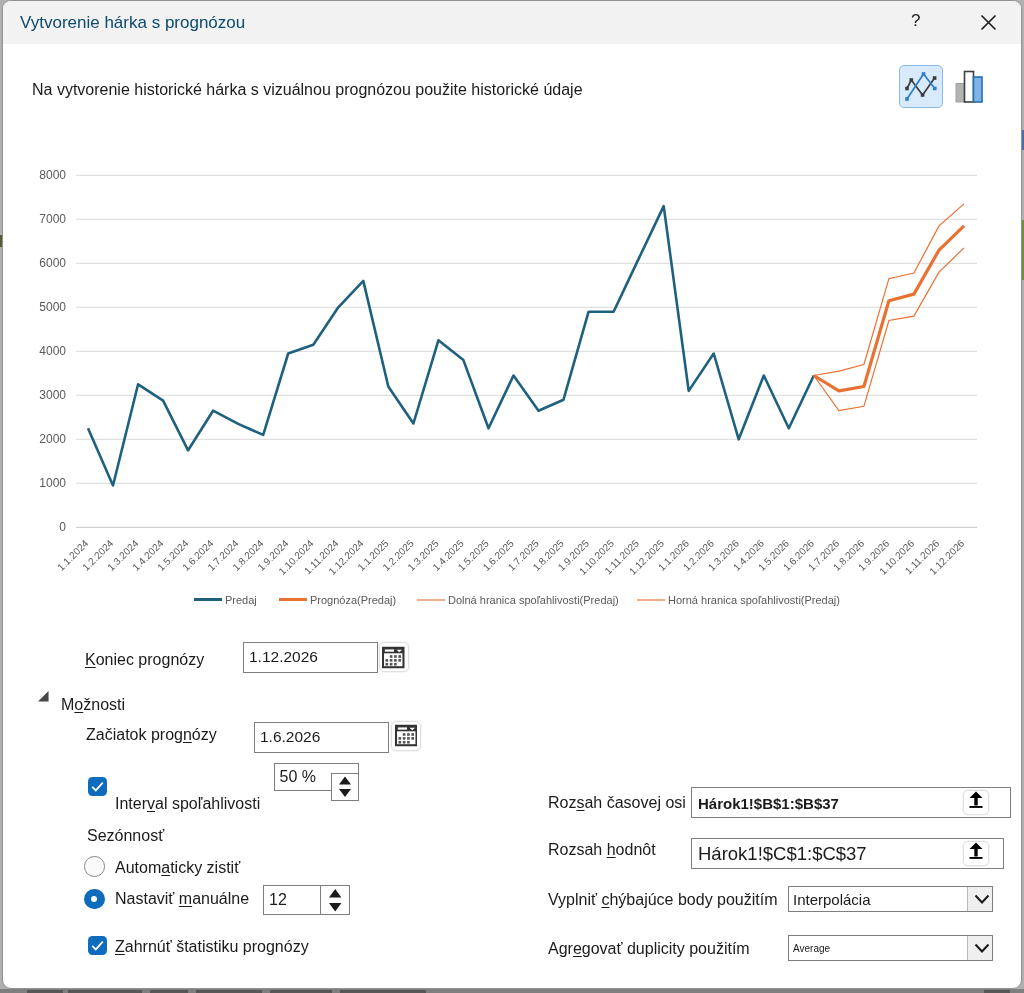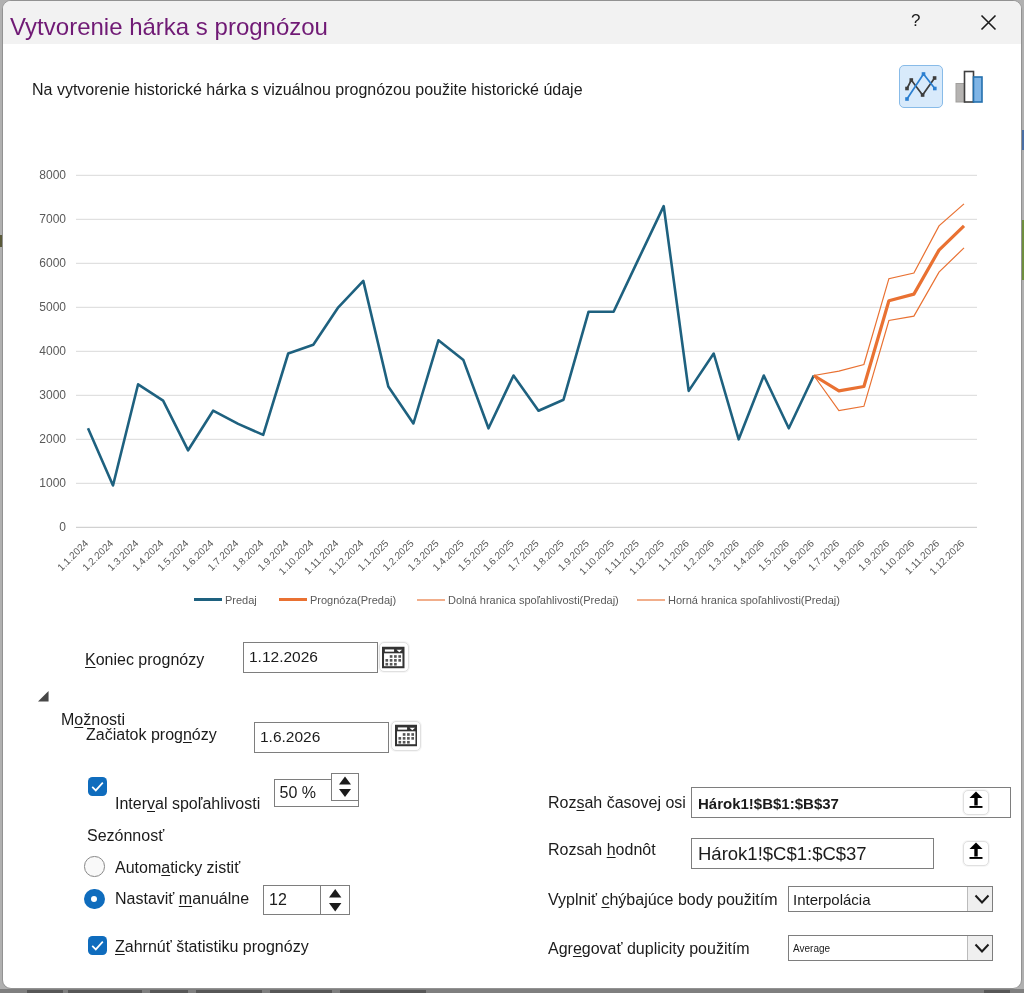--- a/index.html
+++ b/index.html
@@ -14,21 +14,21 @@
   .btn { background:#fff; border:1px solid #e0e0e0; border-radius:5px; box-shadow:0 0 0 1px #f6f6f6; }
   u { text-decoration:underline; text-underline-offset:2px; }
 </style>
 </head>
 <body>
   <div class="abs" style="left:1022px; top:130px; width:2px; height:20px; background:#4a6fa5;"></div>
   <div class="abs" style="left:1022px; top:220px; width:2px; height:60px; background:#6f8f3f;"></div>
   <div class="abs" style="left:0px; top:235px; width:2px; height:12px; background:#5a5a3a;"></div>
   <div class="abs dlg"></div>
   <div class="abs titlebar"></div>
-  <div class="abs" style="left:10px; top:13px; font-size:24px; color:#701a75; white-space:nowrap;">Vytvorenie hárka s prognózou</div>
+  <div class="abs" style="left:20px; top:13px; font-size:17px; color:#0c4a6e; white-space:nowrap;">Vytvorenie hárka s prognózou</div>
   <div class="abs" style="left:911px; top:11px; font-size:17px; color:#1b1b1b;">?</div>
   <svg class="abs" style="left:980px; top:14px;" width="17" height="17" viewBox="0 0 17 17">
     <path d="M1.5 1.5 L15.5 15.5 M15.5 1.5 L1.5 15.5" stroke="#1b1b1b" stroke-width="1.6" fill="none"></path>
   </svg>
   <div class="abs lbl" style="left:32px; top:80.5px;">Na vytvorenie historické hárka s vizuálnou prognózou použite historické údaje</div>
 
   <div class="abs" style="left:899px; top:65px; width:44px; height:43px; background:#d8eafb; border:1px solid #88bbe8; border-radius:5px;"></div>
   <svg class="abs" style="left:899px; top:65px;" width="44" height="43" viewBox="0 0 44 43">
     <polyline points="8,23.5 12.3,15 23.6,30 35.6,13" fill="none" stroke="#3d3d3d" stroke-width="1.7"></polyline>
     <polyline points="8,34 24.5,9 35.8,23.5" fill="none" stroke="#2b7fd0" stroke-width="1.7"></polyline>
@@ -146,21 +146,21 @@
       <rect x="16" y="12" width="2.6" height="2.6"></rect>
       <rect x="3.4" y="15.8" width="2.6" height="2.6"></rect>
       <rect x="7.6" y="15.8" width="2.6" height="2.6"></rect>
       <rect x="11.8" y="15.8" width="2.6" height="2.6"></rect>
     </g>
   </svg>
 
   <svg class="abs" style="left:37.5px; top:690.5px;" width="11.5" height="11.5" viewBox="0 0 12 12">
     <polygon points="0,11 11,11 11,0" fill="#474747"></polygon>
   </svg>
-  <div class="abs lbl" style="left:61px; top:711px;">M<u>o</u>žnosti</div>
+  <div class="abs lbl" style="left:61px; top:696px;">M<u>o</u>žnosti</div>
 
   <div class="abs lbl" style="left:86px; top:726px;">Začiatok prog<u>n</u>ózy</div>
   <div class="abs inp" style="left:254px; top:722px; width:135px; height:30.5px; font-size:15.5px;">
     <span style="left:5px;">1.6.2026</span>
   </div>
   <div class="abs btn" style="left:390.5px; top:721px; width:30.5px; height:29.5px;"></div>
   <svg class="abs" style="left:394.5px; top:723.5px;" width="22.5" height="23" viewBox="0 0 22 21">
     <rect x="1" y="1" width="20" height="19" fill="#fff" stroke="#333333" stroke-width="2"></rect>
     <rect x="1" y="1" width="20" height="5.4" fill="#333333"></rect>
     <rect x="2.8" y="2.6" width="9" height="2.2" fill="#fff"></rect>
@@ -177,21 +177,21 @@
       <rect x="7.6" y="15.8" width="2.6" height="2.6"></rect>
       <rect x="11.8" y="15.8" width="2.6" height="2.6"></rect>
     </g>
   </svg>
 
   <div class="abs" style="left:87.5px; top:776.5px; width:19px; height:19px; background:#0f6cbd; border-radius:4.5px;"></div>
   <svg class="abs" style="left:87.5px; top:776.5px;" width="19" height="19" viewBox="0 0 19 19">
     <path d="M4.2 9.8 L7.8 13.4 L14.8 5.6" fill="none" stroke="#fff" stroke-width="1.7"></path>
   </svg>
   <div class="abs lbl" style="left:115px; top:795px;text-align:right;">Inter<u>v</u>al spoľahlivosti</div>
-  <div class="abs inp" style="left:273.5px; top:779px; width:85px; height:27.5px;">
+  <div class="abs inp" style="left:273.5px; top:763px; width:85px; height:27.5px;">
     <span style="left:5px;">50 %</span>
   </div>
   <div class="abs" style="left:330.5px; top:773px; width:28px; height:27.5px; border:1px solid #7e7e7e; background:#fff;"></div>
   <svg class="abs" style="left:330.5px; top:773px;" width="28" height="27.5" viewBox="0 0 28 27.5">
     <polygon points="14,3.5 20,11.5 8,11.5" fill="#1b1b1b"></polygon>
     <polygon points="14,24 20,16 8,16" fill="#1b1b1b"></polygon>
   </svg>
 
   <div class="abs lbl" style="left:87px; top:826.5px;">Sezónnosť</div>
 
@@ -221,21 +221,21 @@
     <span style="left:6px;">Hárok1!$B$1:$B$37</span>
   </div>
   <div class="abs btn" style="left:963px; top:790px; width:26px; height:25px;"></div>
   <svg class="abs" style="left:969px; top:791px;" width="14" height="18" viewBox="0 0 14 18">
     <polygon points="7,0.5 0.5,7 13.5,7" fill="#000"></polygon>
     <rect x="5.3" y="6.5" width="3.4" height="8" fill="#000"></rect>
     <rect x="0.5" y="15" width="13" height="1.9" fill="#000"></rect>
   </svg>
 
   <div class="abs lbl" style="left:548px; top:840.5px;">Rozsah <u>h</u>odnôt</div>
-  <div class="abs inp" style="left:691px; top:838px; width:243px; height:31px; font-size:18.5px;">
+  <div class="abs inp" style="left:691px; top:838px; width:313px; height:31px; font-size:18.5px;">
     <span style="left:6px;">Hárok1!$C$1:$C$37</span>
   </div>
   <div class="abs btn" style="left:963px; top:841px; width:26px; height:25px;"></div>
   <svg class="abs" style="left:969px; top:842px;" width="14" height="18" viewBox="0 0 14 18">
     <polygon points="7,0.5 0.5,7 13.5,7" fill="#000"></polygon>
     <rect x="5.3" y="6.5" width="3.4" height="8" fill="#000"></rect>
     <rect x="0.5" y="15" width="13" height="1.9" fill="#000"></rect>
   </svg>
 
   <div class="abs lbl" style="left:548px; top:891px;">Vyplniť <u>c</u>hýbajúce body použitím</div>

